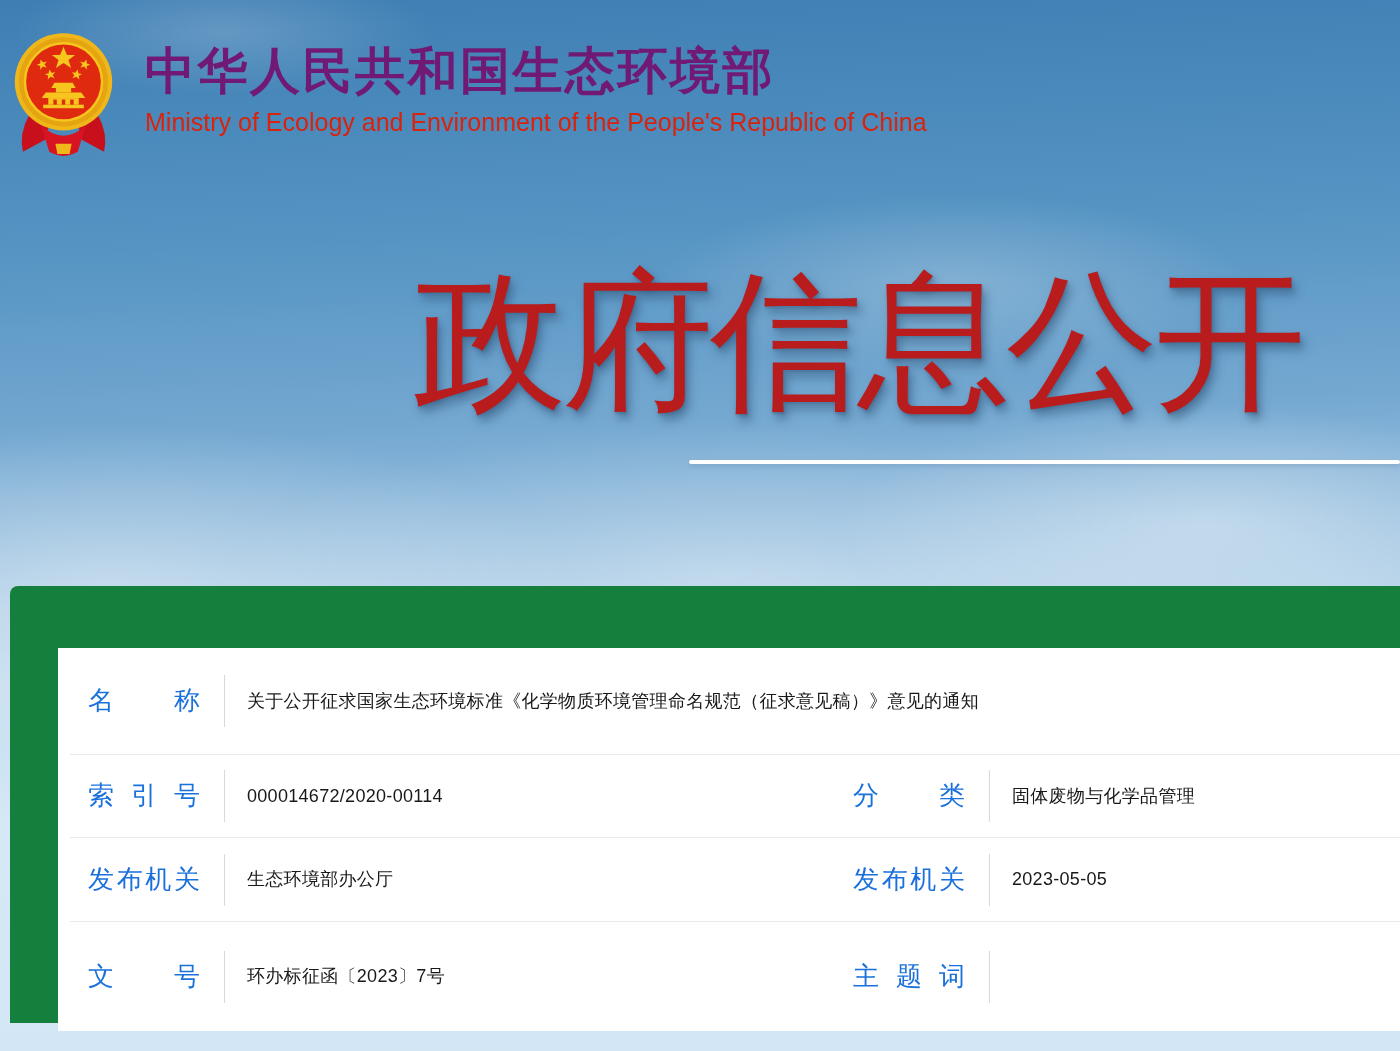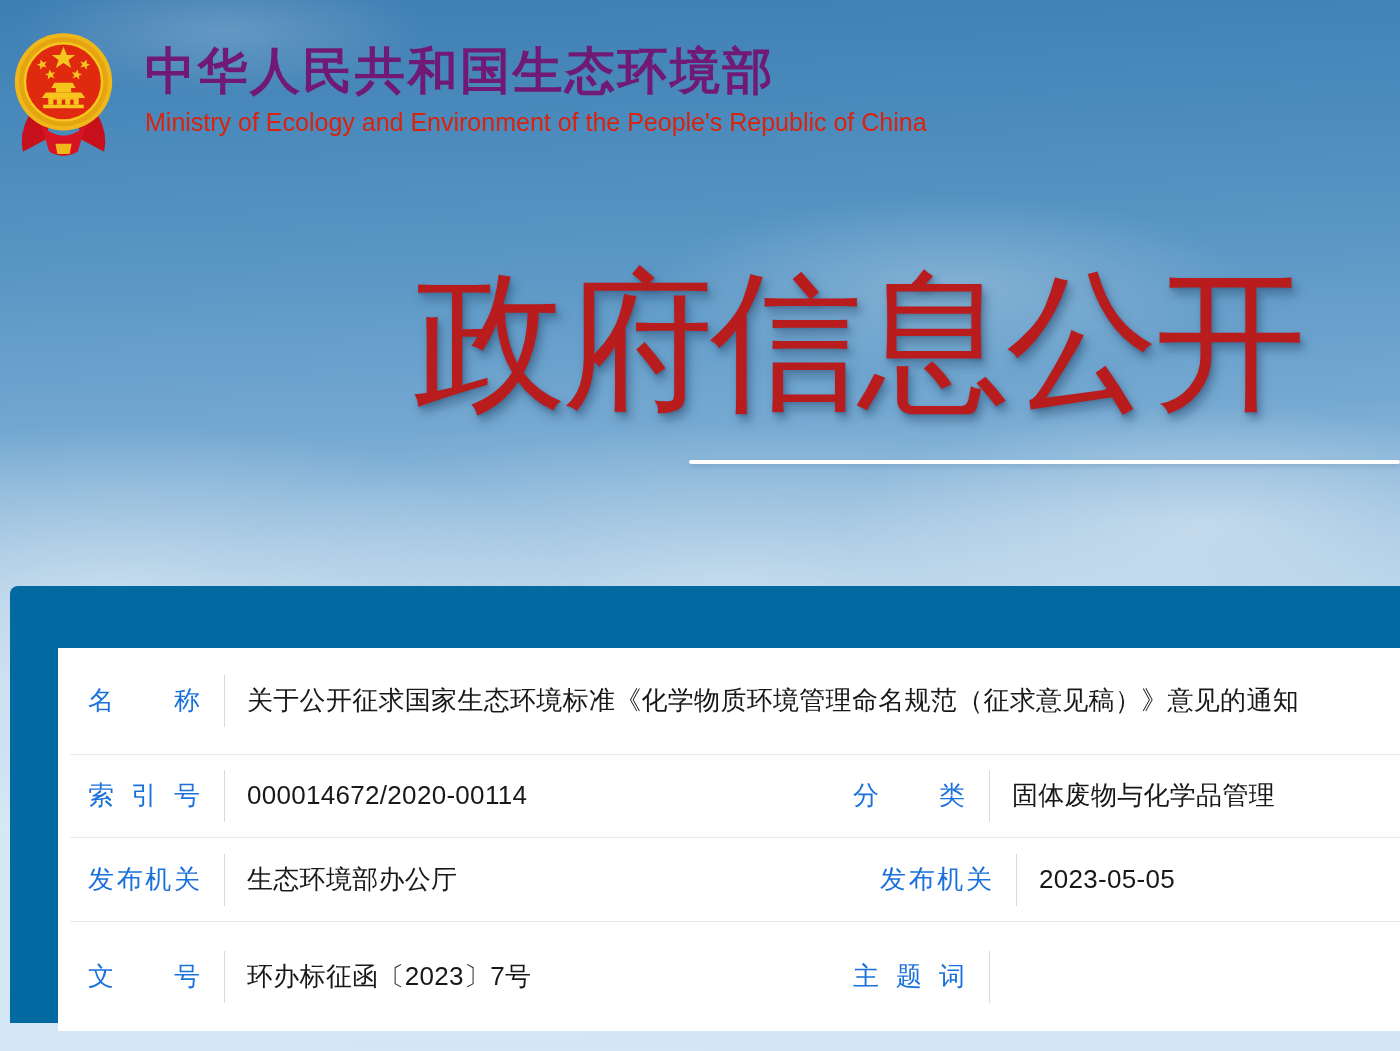--- a/index.html
+++ b/index.html
@@ -40,47 +40,47 @@
   }
   .banner-underline {
     position:absolute; left:689px; top:460px; width:711px; height:4px;
     background:#ffffff; border-radius:3px;
     box-shadow:0 2px 4px rgba(110,145,180,.45);
   }
 
   
   .content-wrap {
     position:absolute; left:10px; top:586px; width:1390px; height:437px;
-    background:#0369a1; border-top-left-radius:8px;
+    background:#15803d; border-top-left-radius:8px;
   }
   .info-card {
     position:absolute; left:48px; top:62px; right:0; height:383px;
     background:#ffffff;
   }
   .row { display:flex; align-items:center; margin-left:12px; }
   .row.bordered { border-bottom:1px solid #e9e9e9; }
   .row-1 { height:107px; }
   .row-2 { height:83px;  }
-  .row-3 { height:84px;gap:27px;  }
+  .row-3 { height:84px;  }
   .row-4 { height:109px;align-items:center; }
   .cell { display:flex; align-items:center; min-width:0; }
   .cell.col-left { flex:0 0 765px; }
   .cell.col-right{ flex:1 1 auto; }
   .field-label {
     display:inline-block; width:112px; margin-left:18px;
     font-size:26px; color:#1b71db; line-height:1.3;
     text-align:justify; text-align-last:justify; white-space:normal;
     flex:0 0 112px;
   }
   .vdiv {
     width:1px; height:52px; background:#d9d9d9;
     margin:0 22px 0 24px; flex:0 0 1px;
   }
   .field-value {
-    font-size:26px; color:#181818; line-height:1.35;
+    font-size:18px; color:#181818; line-height:1.35;
     letter-spacing:.3px; white-space:nowrap;
   }
 </style>
 </head>
 <body>
 
 <div class="sky"></div>
 
 <svg class="emblem" viewBox="0 0 100 135" aria-hidden="true">
   <defs>

